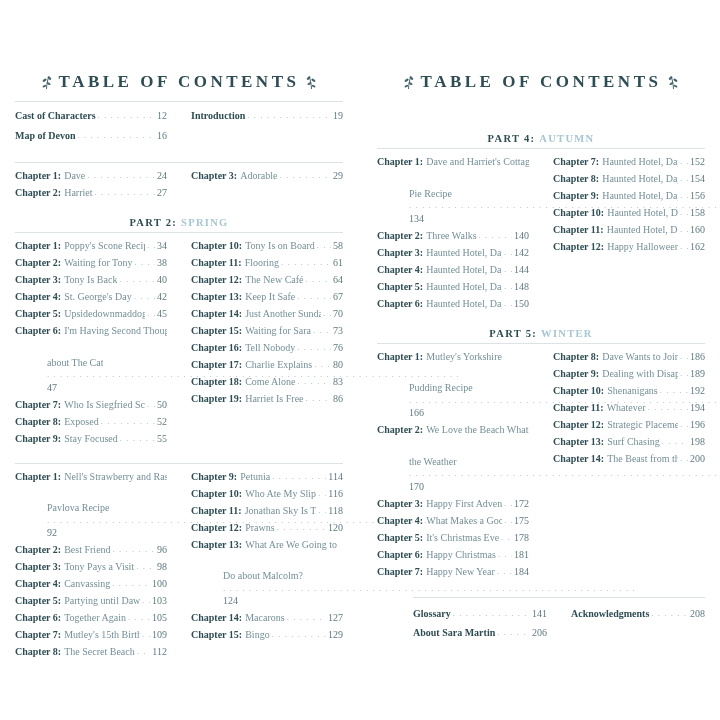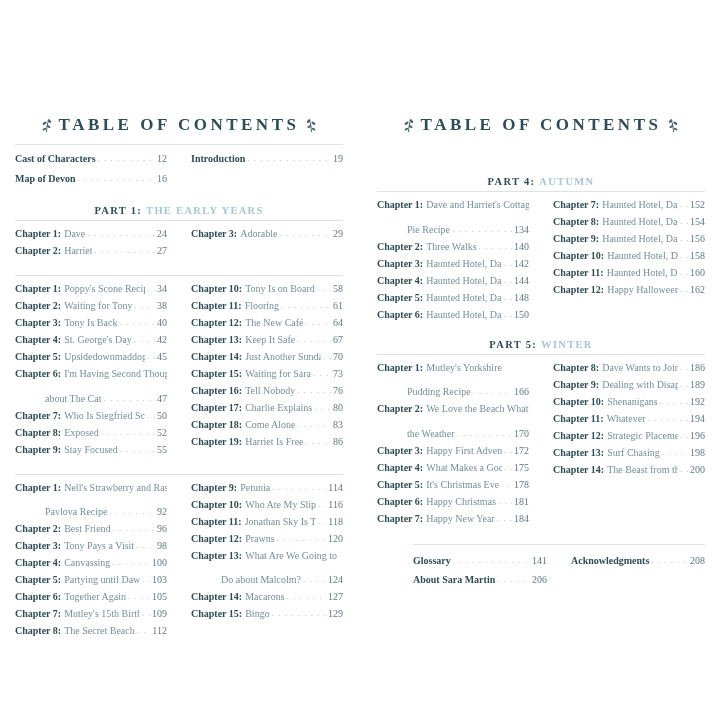--- a/index.html
+++ b/index.html
@@ -4,21 +4,21 @@
 <style>
   html,body{margin:0;padding:0;}
   body{
     width:720px;height:720px;overflow:hidden;
     background:var(--paper,#ffffff);
     font-family:"Liberation Serif","DejaVu Serif",serif;
     color:var(--ink,#33525a);
   }
   .spread{
     display:flex;justify-content:center;gap:34px;
-    padding:115px 24px 0 24px;
+    padding:72px 24px 0 24px;
   }
   .page{width:328px;flex:0 0 328px;}
   .page-title-row{
     display:flex;align-items:center;justify-content:center;gap:7px;
     margin-bottom:4px;
   }
   .page-title{
     font-size:17px;font-weight:bold;letter-spacing:3.5px;
     color:var(--ink-strong,#2e4c53);
     white-space:nowrap;
@@ -41,21 +41,21 @@
   .part-label{color:var(--ink-strong,#2e4c53);margin-top:24px;}
   .part-name{color:var(--part-accent,#a6c6d2);margin-left:4px;}
   .part .rule{margin-bottom:7px;}
   .cols{display:flex;gap:24px;}
   .cols .col{flex:1;min-width:0;}
   .entry-wrap{margin-bottom:4.5px;}
   .entry-line{
     display:flex;align-items:baseline;
     font-size:10px;line-height:12.5px;white-space:nowrap;
   }
-  .entry-line.cont{padding-left:30px;margin-top:12px;}
+  .entry-line.cont{padding-left:30px;margin-top:19px;flex-direction:column;}
   .chapter-label{font-weight:bold;color:var(--ink-strong,#2e4c53);margin-right:3px;}
   .chapter-title{color:var(--title-muted,#748f98);min-width:0;overflow:hidden;text-overflow:clip;}
   .matter-label{font-weight:bold;color:var(--ink-strong,#2e4c53);}
   .dots{
     flex:1;min-width:8px;overflow:hidden;white-space:nowrap;
     color:var(--dots,#9db0b5);font-size:9px;position:relative;top:-1px;
     margin:0 2px;
   }
   .dots::after{
     content:". . . . . . . . . . . . . . . . . . . . . . . . . . . . . . . . . . . . . . . . . . . . . . . . . . . . . . . . . . . . . . . .";
@@ -110,21 +110,20 @@
           <div class="entry-wrap">
             <div class="entry-line">
               <span class="matter-label">Introduction</span>
               <span class="dots"></span>
               <span class="page-number">19</span>
             </div>
           </div>
         </div>
       </div>
       <div class="part">
-        <div class="part-heading"><span class="part-label">PART 1:</span><span class="part-name">THE EARLY YEARS</span></div>
         <hr class="rule">
         <div class="cols">
           <div class="col">
             <div class="entry-wrap">
               <div class="entry-line">
                 <span class="chapter-label">Chapter 1:</span>
                 <span class="chapter-title">Dave</span>
                 <span class="dots"></span>
                 <span class="page-number">24</span>
               </div>
@@ -144,20 +143,21 @@
                 <span class="chapter-label">Chapter 3:</span>
                 <span class="chapter-title">Adorable</span>
                 <span class="dots"></span>
                 <span class="page-number">29</span>
               </div>
             </div>
           </div>
         </div>
       </div>
       <div class="part">
+        <div class="part-heading"><span class="part-label">PART 2:</span><span class="part-name">SPRING</span></div>
         <hr class="rule">
         <div class="cols">
           <div class="col">
             <div class="entry-wrap">
               <div class="entry-line">
                 <span class="chapter-label">Chapter 1:</span>
                 <span class="chapter-title">Poppy's Scone Recipe</span>
                 <span class="dots"></span>
                 <span class="page-number">34</span>
               </div>

